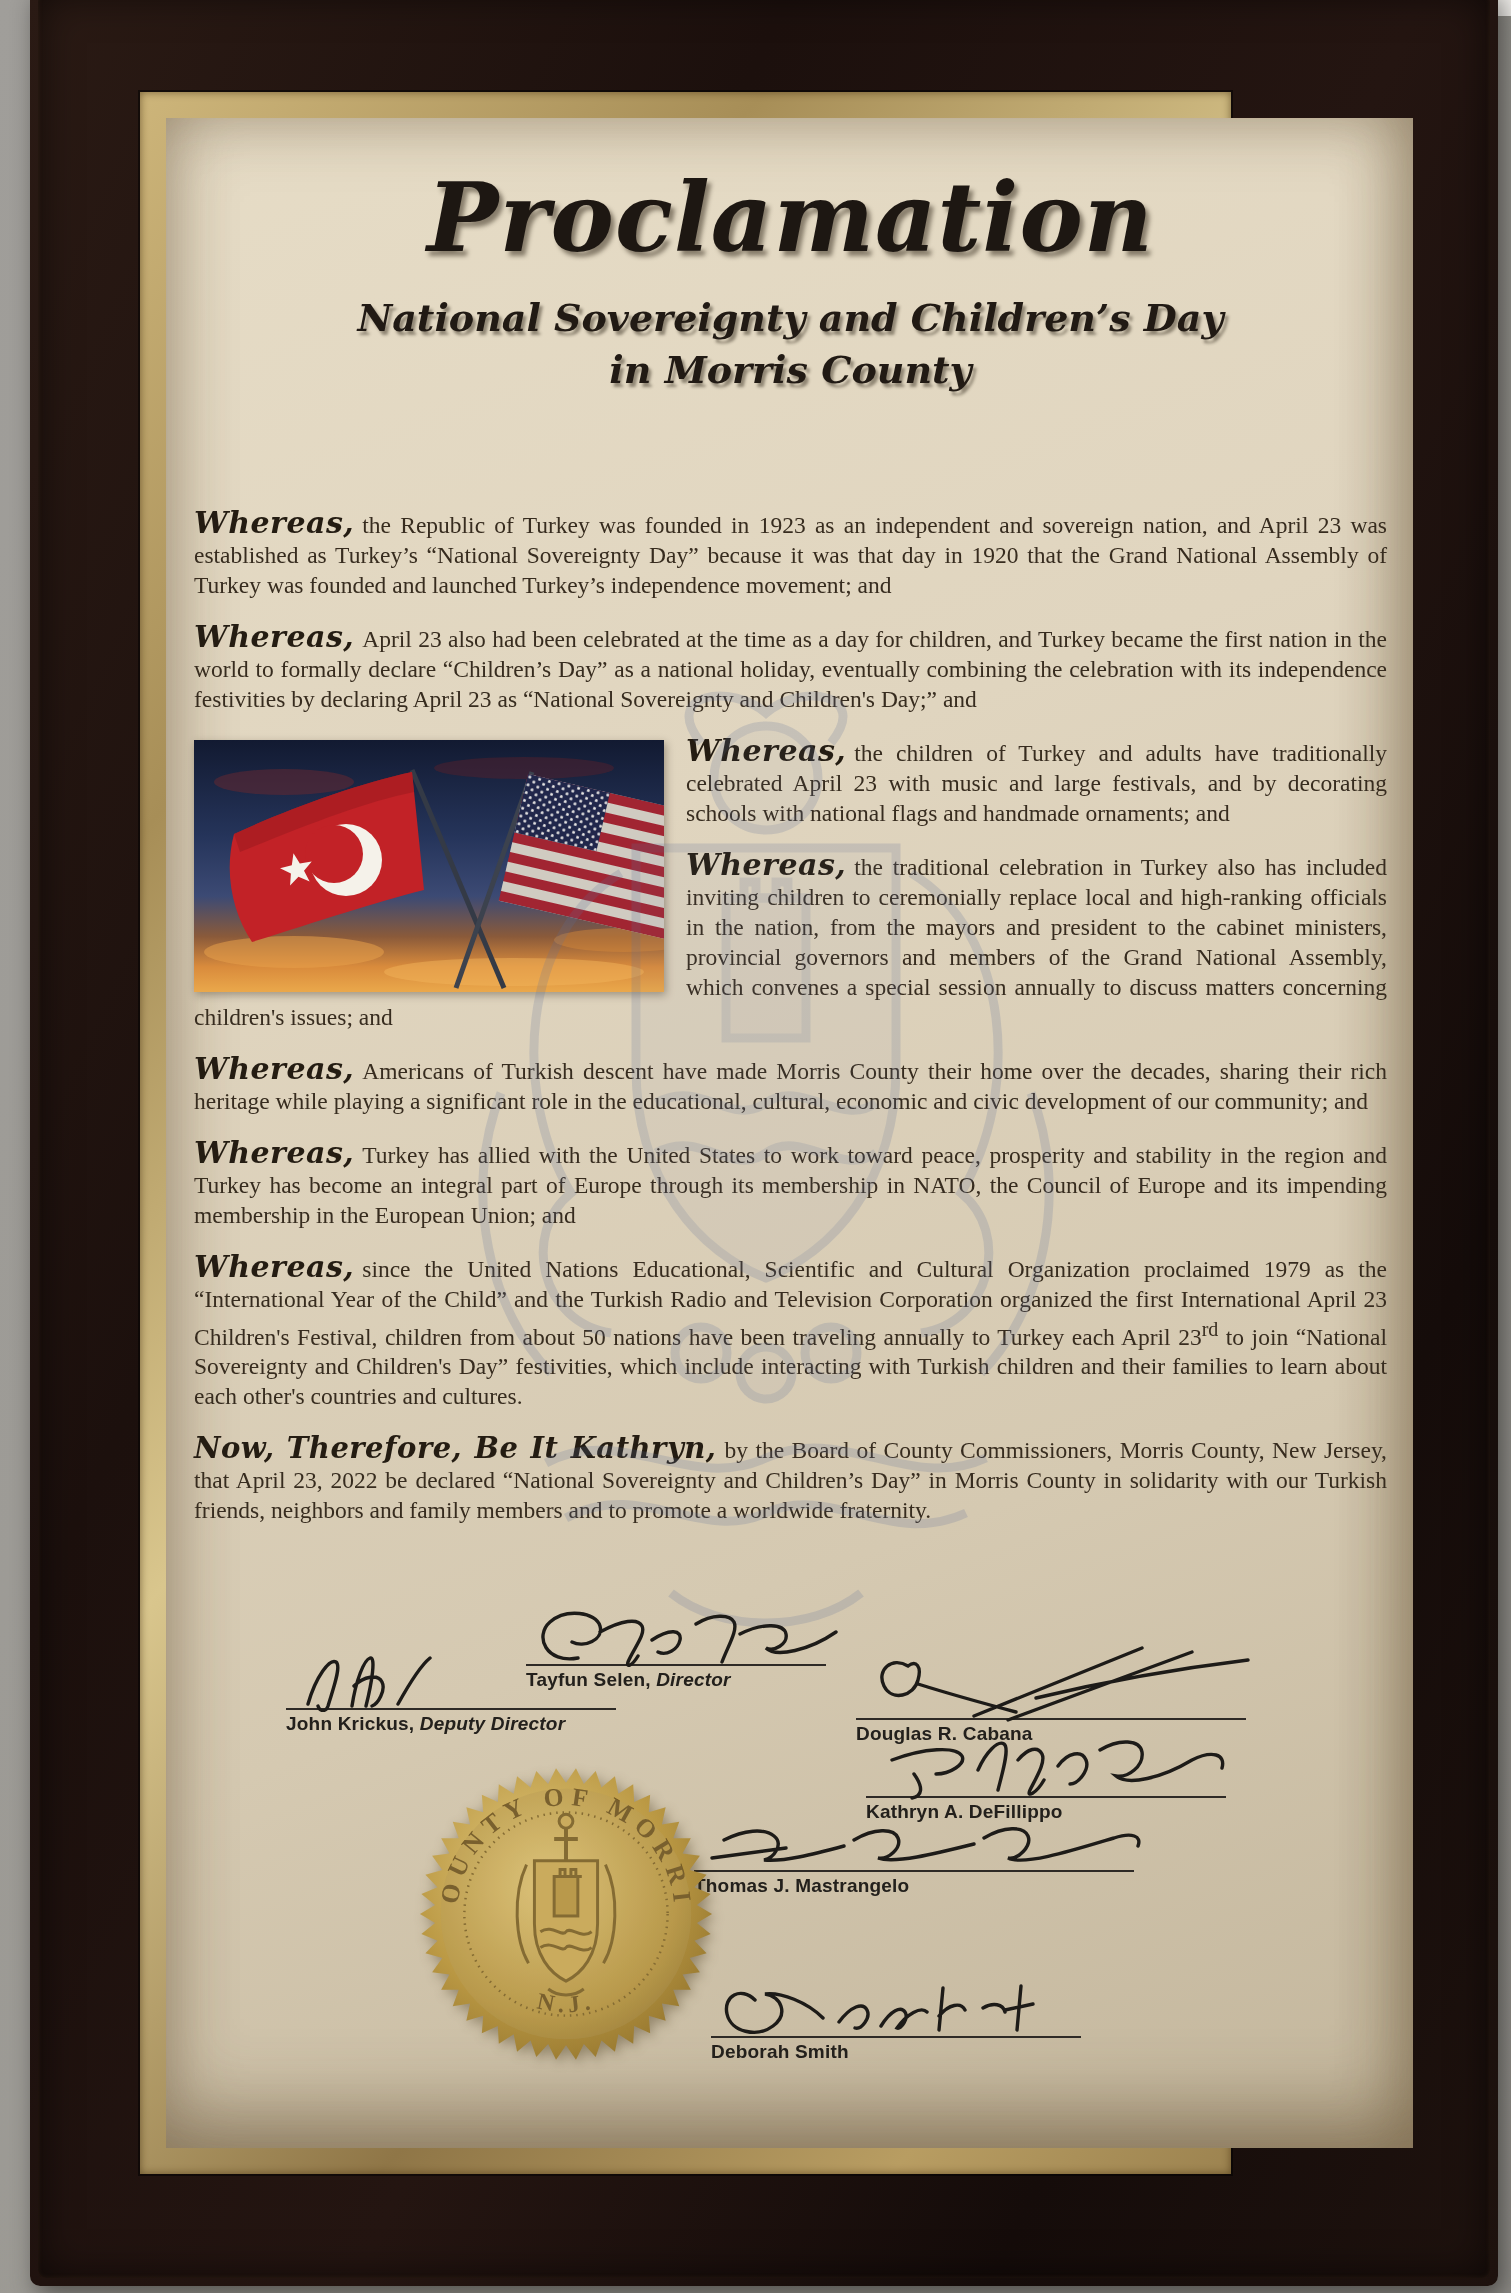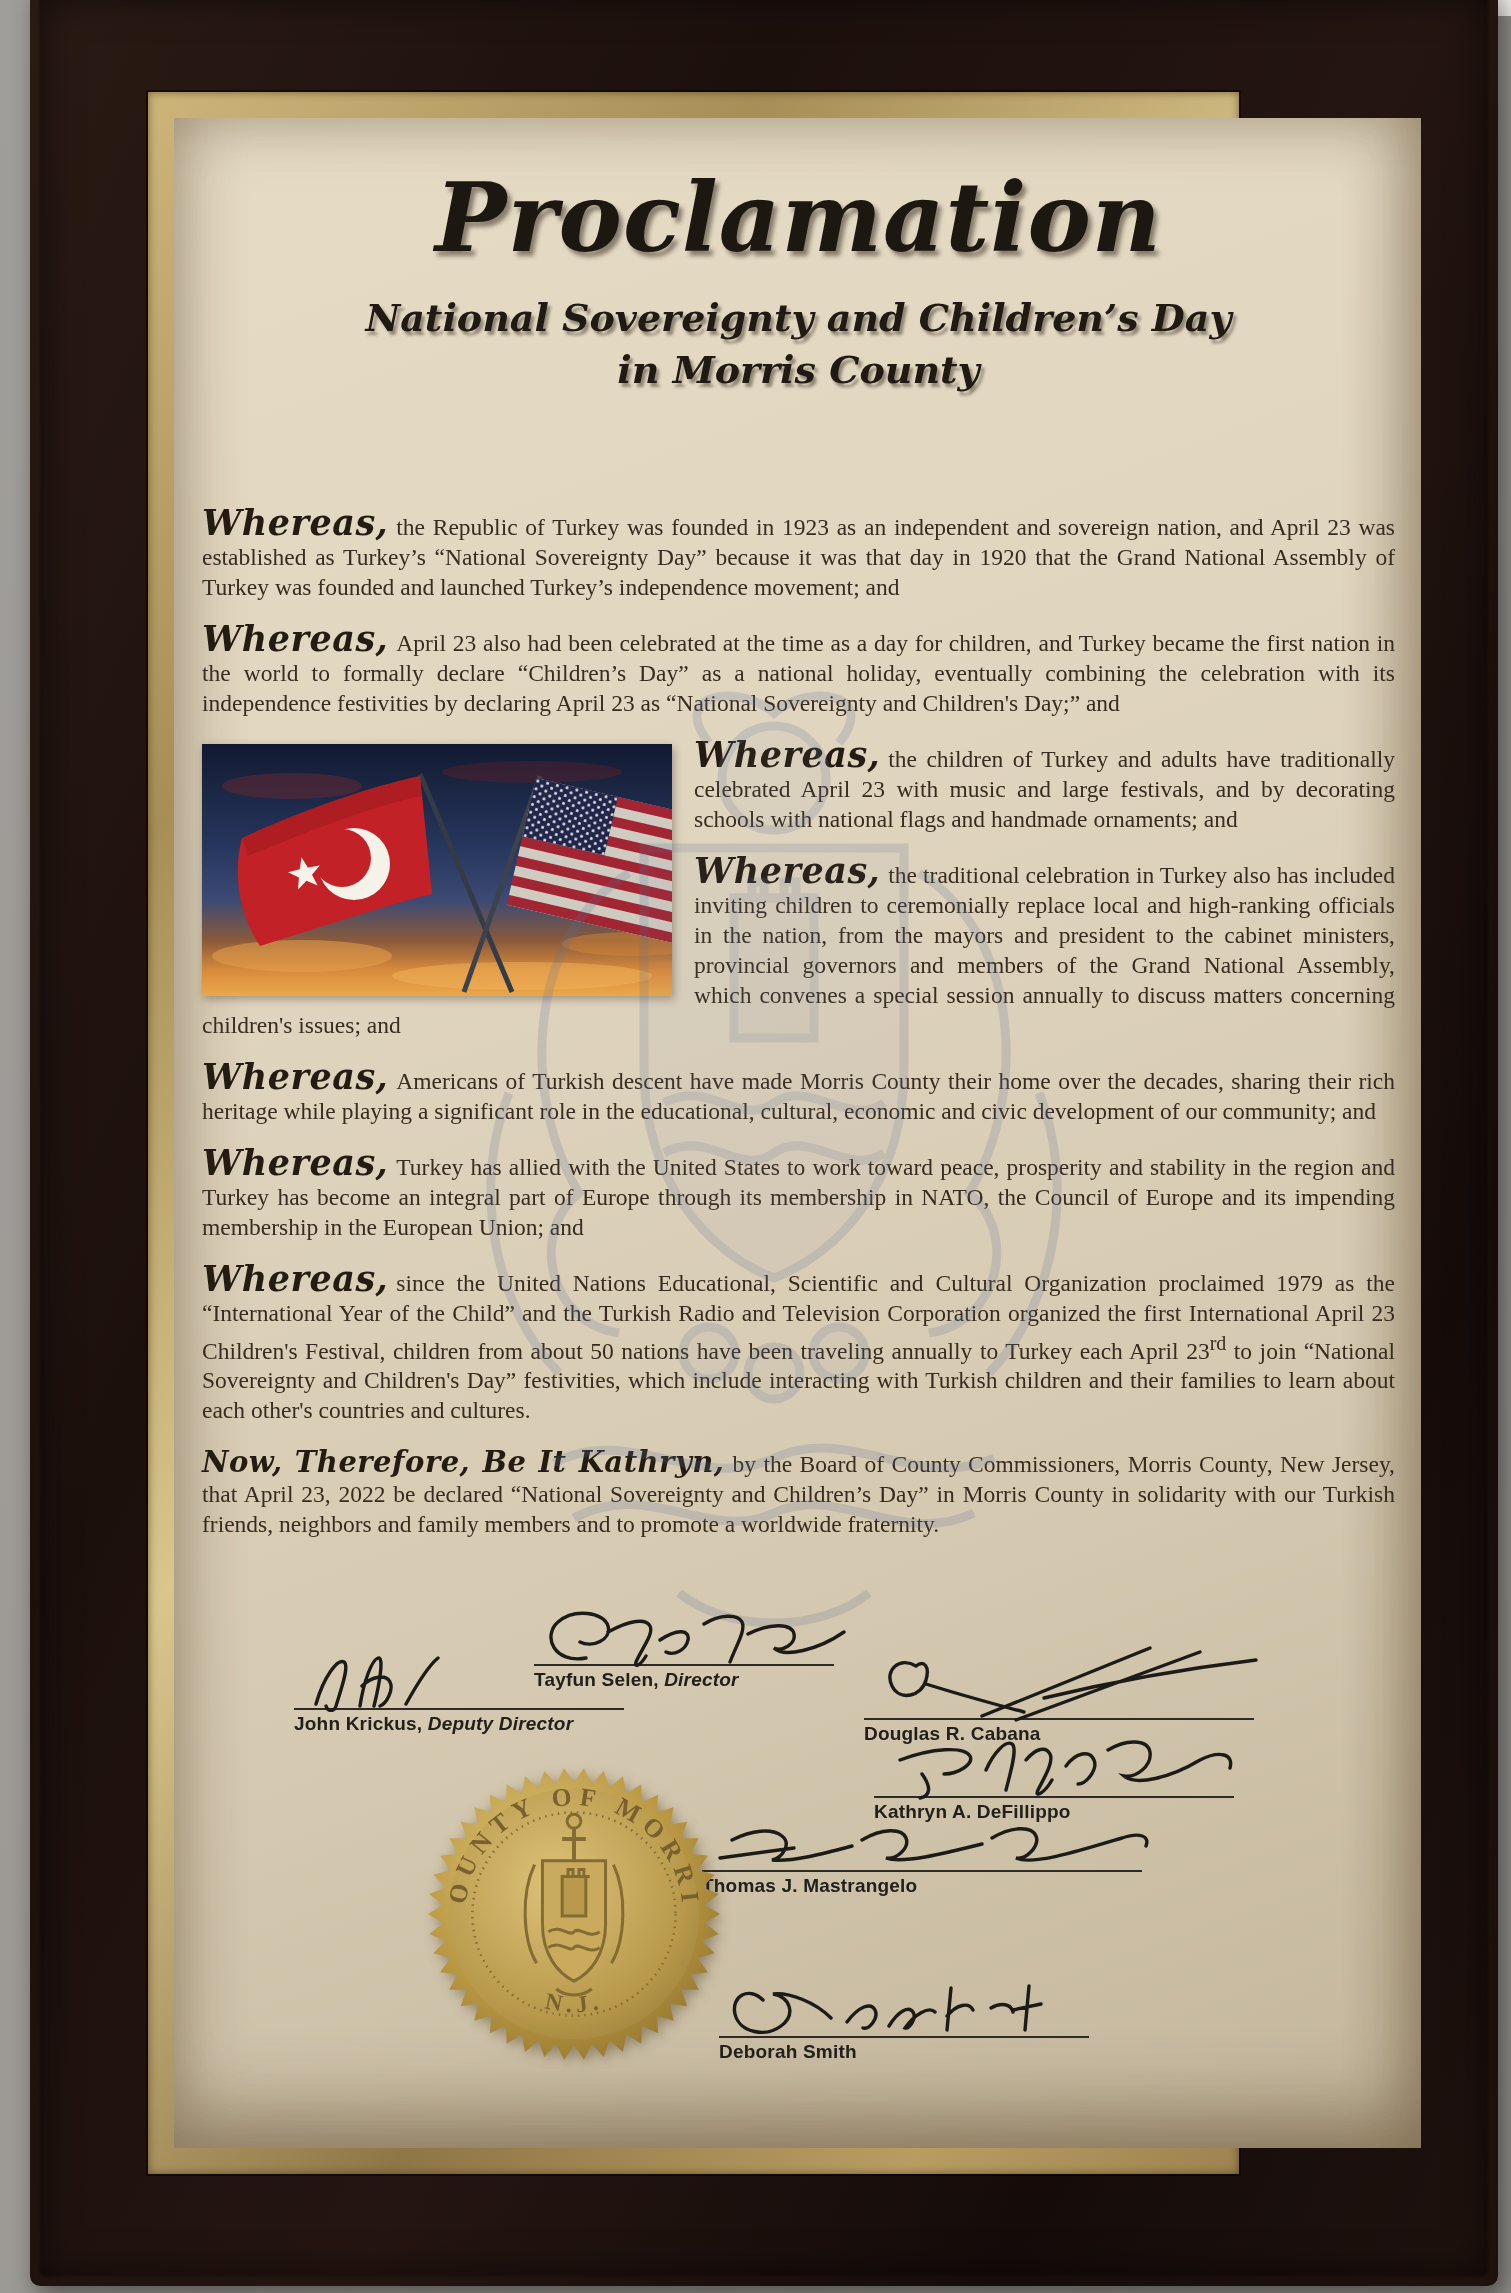--- a/index.html
+++ b/index.html
@@ -12,41 +12,41 @@
     background:linear-gradient(100deg,#a09e9a 0%,#98968f 40%,#8f8d88 100%);}
   .wall-sliver{position:absolute;right:0;top:0;width:270px;height:16px;background:#f2f0ec;}
   
   .frame{position:absolute;left:30px;top:-14px;width:1468px;height:2300px;
     background:linear-gradient(115deg,#2a1a14 0%,#1c100d 30%,#241511 55%,#150c0a 80%,#1e120e 100%);
     border-radius:10px;
     box-shadow:6px 10px 24px rgba(0,0,0,.45);}
   .frame::after{content:"";position:absolute;left:8px;top:8px;right:8px;bottom:8px;
     border-radius:8px;
     box-shadow:inset 0 0 40px rgba(0,0,0,.6), inset 0 0 4px rgba(120,80,50,.35);}
-  .gold{position:absolute;left:148px;top:92px;width:1091px;height:2082px;
+  .gold{position:absolute;left:140px;top:92px;width:1091px;height:2082px;
     background:linear-gradient(130deg,#cdb57a 0%,#a78e57 22%,#d9c68d 45%,#8f7647 70%,#b89d62 88%,#9c8350 100%);
     box-shadow:0 0 0 2px rgba(0,0,0,.5), inset 0 0 8px rgba(60,40,10,.6);}
   
   .paper{position:absolute;left:26px;top:26px;width:1247px;height:2030px;overflow:hidden;
     background:linear-gradient(160deg,#e6dcc6 0%,#e0d5bf 35%,#d5c9b1 68%,#c3b69c 100%);
     box-shadow:inset 0 0 70px rgba(90,65,35,.28), inset 0 -45px 70px rgba(80,60,30,.30), inset -25px 0 55px rgba(80,60,30,.18);
     box-sizing:border-box;padding:40px 26px 0 28px;}
   .title{margin:10px 0 0 0;text-align:center;
     font-family:"DejaVu Serif", serif;font-style:italic;font-weight:bold;
     font-size:95px;line-height:1.05;color:#1d1712;letter-spacing:1px;
     text-shadow:4px 5px 4px rgba(45,35,22,.5);}
   .subtitle{margin:30px 0 0 0;text-align:center;
     font-family:"DejaVu Serif", serif;font-style:italic;font-weight:bold;
     font-size:38px;line-height:1.05;color:#211a14;
     text-shadow:3px 4px 3px rgba(45,35,22,.45);}
   .subtitle.second{margin-top:12px;}
   .body-start{margin-top:118px !important;}
   p.clause{font-size:23.5px;line-height:30px;text-align:justify;color:#372c1f;margin:0 0 22px 0;}
   .lead{font-family:"DejaVu Serif", serif;font-style:italic;font-weight:bold;
-    font-size:35px;letter-spacing:.5px;color:#241c12;padding-right:8px;}
+    font-size:30px;letter-spacing:.5px;color:#241c12;padding-right:8px;}
   .resolution .lead{font-size:29px;}
   sup{font-size:20px;}
   
   .flags{float:left;width:470px;height:252px;margin:4px 22px 8px 0;
     box-shadow:2px 3px 8px rgba(40,30,15,.35);background:#141c33;}
   
   .watermark{position:absolute;left:205px;top:555px;width:790px;height:1030px;
     opacity:.20;pointer-events:none;}
   
   .sigs{position:absolute;left:0;top:1470px;width:100%;height:560px;}

